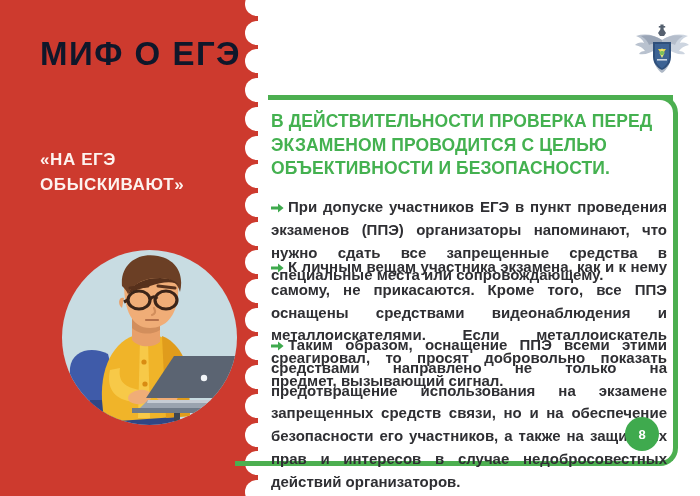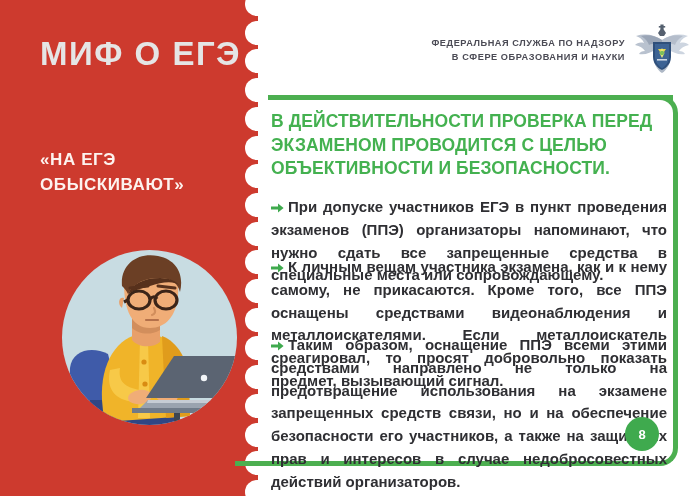--- a/index.html
+++ b/index.html
@@ -48,21 +48,21 @@
     height: 24px;
     border-radius: 50%;
     background: #ffffff;
   }
 
   .myth-title {
     position: absolute;
     left: 40px;
     top: 36px;
     width: 210px;
-    color: #e5e5e5;
+    color: #0f172a;
     font-size: 33px;
     font-weight: bold;
     letter-spacing: 1.5px;
     line-height: 1.1;
     white-space: nowrap;
   }
   .myth-sub {
     position: absolute;
     left: 40px;
     top: 112px;
@@ -292,24 +292,20 @@
         <path d="M86 150 L160 150 L161 153 L85 153 Z" fill="#c6ccd4"></path>
         <circle cx="142" cy="128" r="3.2" fill="#f2f5f8"></circle>
 
         <rect x="70" y="158" width="108" height="5" fill="#6f7a88"></rect>
         <rect x="112" y="163" width="6" height="22" fill="#3e4652"></rect>
         <rect x="96" y="183" width="40" height="5" fill="#3e4652"></rect>
       </g>
     </svg>
   </div>
 
-  <div class="org-block">
-    <div>ФЕДЕРАЛЬНАЯ СЛУЖБА ПО НАДЗОРУ</div>
-    <div>В СФЕРЕ ОБРАЗОВАНИЯ И НАУКИ</div>
-  </div>
 
   <div class="org-logo">
     <svg width="58" height="50" viewBox="0 0 58 50">
 
       <path d="M29 16 C22 11 12 9 3 12 C8 14 10 16 11 19 C7 18 4 19 2 21 C7 22 10 24 12 27 C9 27 7 28 6 30 C12 31 18 29 23 25 L29 22 Z" fill="#b9c2cf"></path>
       <path d="M29 16 C36 11 46 9 55 12 C50 14 48 16 47 19 C51 18 54 19 56 21 C51 22 48 24 46 27 C49 27 51 28 52 30 C46 31 40 29 35 25 L29 22 Z" fill="#cdd5e0"></path>
       <path d="M29 16 C23 12 15 10 8 12 C13 15 15 18 16 21 C20 19 25 19 29 21 Z" fill="#9aa5b6"></path>
       <path d="M29 16 C35 12 43 10 50 12 C45 15 43 18 42 21 C38 19 33 19 29 21 Z" fill="#b4bdcb"></path>
 
       <path d="M25 9 L29 3 L33 9 L31 12 L27 12 Z" fill="#55606f"></path>

